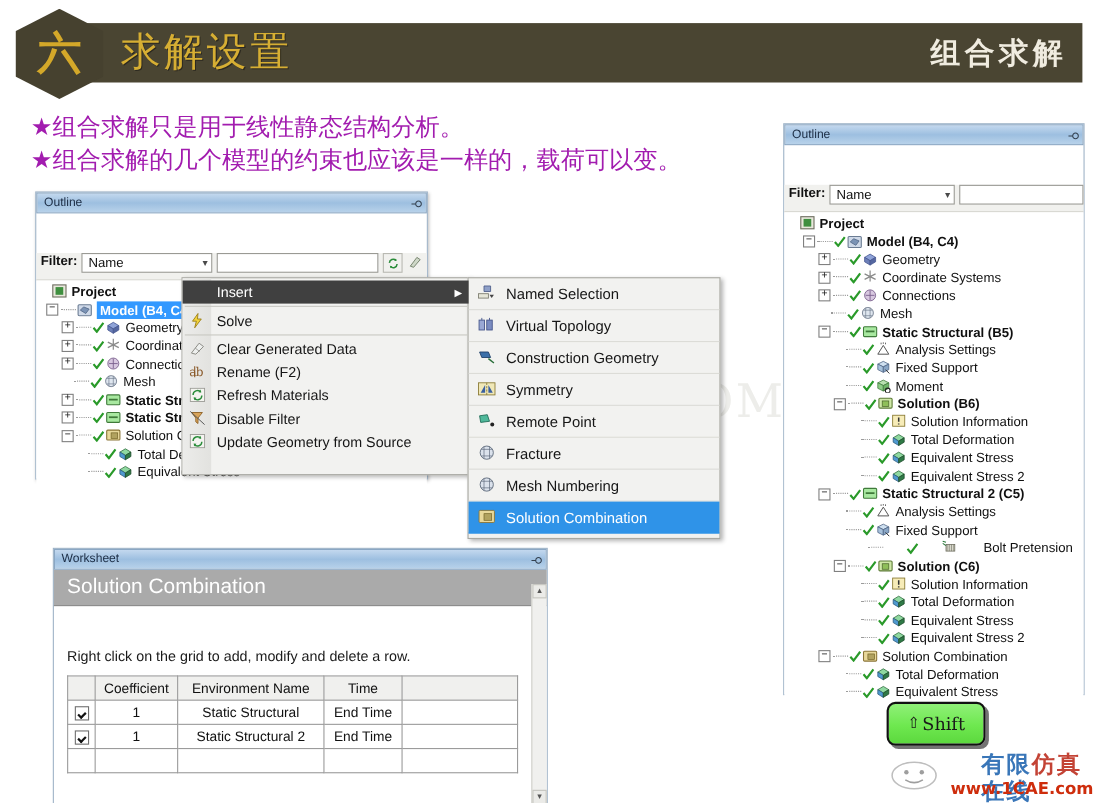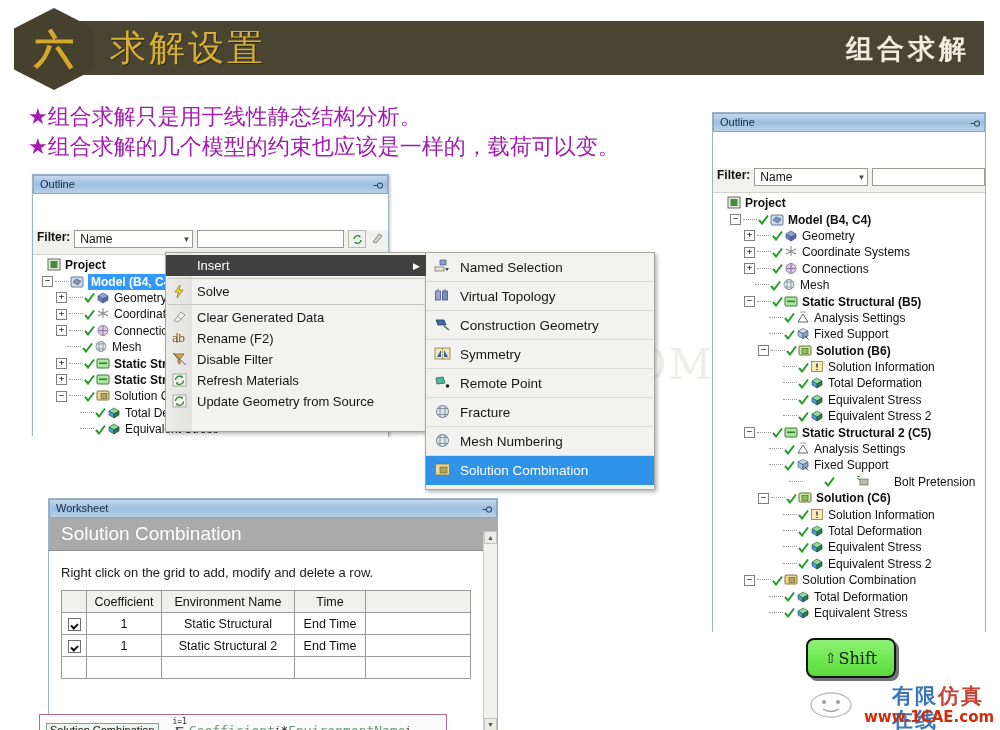--- a/index.html
+++ b/index.html
@@ -142,21 +142,21 @@
     position:absolute;left:48px;top:498px;width:448px;height:232px;
     border:1px solid #9fb3c7;background:#fff;
   }
   #ws-head{
     height:32px;background:#aaaaaa;
     display:flex;align-items:center;padding-left:12px;
     font-size:19px;color:#ffffff;
     font-family:"Liberation Sans",sans-serif;
     border-bottom:1px solid #8d8d8d;
   }
-  #ws-body{padding:14px 10px 0 12px;position:relative;}
+  #ws-body{padding:14px 10px 0 12px;position:relative;margin-top:24px;}
   #ws-hint{font-size:13px;color:#1a1a1a;margin-bottom:10px;}
   table.grid{border-collapse:collapse;width:410px;}
   table.grid td,table.grid th{
     border:1px solid #9b9b9b;font-size:12.5px;color:#111;
     height:19px;font-weight:normal;text-align:center;
     font-family:"Liberation Sans",sans-serif;
   }
   table.grid th{background:#f0f0ee;}
   table.grid td.c1{width:22px;}
   .cbx{
@@ -503,37 +503,37 @@
             <text x="6" y="11" font-size="11" font-family="DejaVu Serif, serif" fill="#8a5a2a">b</text>
             <path d="M5 2 L5 12" stroke="#8a5a2a" stroke-width="1"></path>
           </svg>
       </span>
       <span>Rename (F2)</span>
     </div>
 
     <div class="ctx-item">
       <span class="ci">
         <svg width="15" height="14" viewBox="0 0 15 14">
-            <path d="M2 2 L12 2 L8 7 L8 12 L6 10.5 L6 7 Z" fill="#d9a45a" stroke="#8c5f22" stroke-width=".8"></path>
-            <path d="M1 1 L14 13" stroke="#555" stroke-width=".9"></path>
-          </svg>
-      </span>
-      <span>Disable Filter</span>
-    </div>
-
-    <div class="ctx-item">
-      <span class="ci">
-        <svg width="15" height="14" viewBox="0 0 15 14">
             <rect x="1" y="1" width="13" height="12" fill="#f4f4f0" stroke="#9a9a94" stroke-width=".8"></rect>
             <path d="M3.5 7a4 4 0 0 1 7-2.6M11.5 7.5a4 4 0 0 1-7 2.6" stroke="#2a8c3a" fill="none" stroke-width="1.3"></path>
             <path d="M10.2 2.2 11 4.8 8.4 4.5Z" fill="#2a8c3a"></path>
             <path d="M4.8 11.8 4 9.2 6.6 9.5Z" fill="#2a8c3a"></path>
           </svg>
       </span>
       <span>Refresh Materials</span>
+    </div>
+
+    <div class="ctx-item">
+      <span class="ci">
+        <svg width="15" height="14" viewBox="0 0 15 14">
+            <path d="M2 2 L12 2 L8 7 L8 12 L6 10.5 L6 7 Z" fill="#d9a45a" stroke="#8c5f22" stroke-width=".8"></path>
+            <path d="M1 1 L14 13" stroke="#555" stroke-width=".9"></path>
+          </svg>
+      </span>
+      <span>Disable Filter</span>
     </div>
 
     <div class="ctx-item">
       <span class="ci">
         <svg width="15" height="14" viewBox="0 0 15 14">
             <rect x="1" y="1" width="13" height="12" fill="#f4f4f0" stroke="#9a9a94" stroke-width=".8"></rect>
             <path d="M3.5 7a4 4 0 0 1 7-2.6M11.5 7.5a4 4 0 0 1-7 2.6" stroke="#2a8c3a" fill="none" stroke-width="1.3"></path>
             <path d="M10.2 2.2 11 4.8 8.4 4.5Z" fill="#2a8c3a"></path>
             <path d="M4.8 11.8 4 9.2 6.6 9.5Z" fill="#2a8c3a"></path>
           </svg>
@@ -778,20 +778,38 @@
         </span>
         <span class="ico">
           <svg width="14" height="13" viewBox="0 0 14 13">
             <path d="M2 4 L7 1.5 L12 4 L7 6.5 Z" fill="#cfe0f0" stroke="#4c6182" stroke-width=".7"></path>
             <path d="M2 4 L2 9 L7 11.5 L7 6.5 Z" fill="#a8c2dc" stroke="#4c6182" stroke-width=".7"></path>
             <path d="M12 4 L12 9 L7 11.5 L7 6.5 Z" fill="#89a6c6" stroke="#4c6182" stroke-width=".7"></path>
             <path d="M9 9 L12.5 12.5" stroke="#333" stroke-width=".9"></path>
           </svg>
         </span>
         <span class="lbl">Fixed Support</span>
+      </div>
+      <div class="trow" style="padding-left: 42px;">
+        <span class="expSpace"></span>
+        <span class="dots"></span>
+        <span class="chk">
+          <svg width="11" height="11" viewBox="0 0 11 11">
+            <path d="M1 6 L4 9.5 L10 1.5" stroke="#2a9a2a" stroke-width="2" fill="none"></path>
+          </svg>
+        </span>
+        <span class="ico">
+          <svg width="14" height="13" viewBox="0 0 14 13">
+            <path d="M2 4 L7 1.5 L12 4 L7 6.5 Z" fill="#b8e0b0" stroke="#3f7a3a" stroke-width=".7"></path>
+            <path d="M2 4 L2 9 L7 11.5 L7 6.5 Z" fill="#8fcd88" stroke="#3f7a3a" stroke-width=".7"></path>
+            <path d="M12 4 L12 9 L7 11.5 L7 6.5 Z" fill="#6fb468" stroke="#3f7a3a" stroke-width=".7"></path>
+            <circle cx="11" cy="11" r="2.2" fill="none" stroke="#222" stroke-width="1"></circle>
+          </svg>
+        </span>
+        <span class="lbl">Moment</span>
       </div>
       <div class="trow" style="padding-left: 42px;">
         <span class="exp">−</span>
         <span class="dots"></span>
         <span class="chk">
           <svg width="11" height="11" viewBox="0 0 11 11">
             <path d="M1 6 L4 9.5 L10 1.5" stroke="#2a9a2a" stroke-width="2" fill="none"></path>
           </svg>
         </span>
         <span class="ico">

